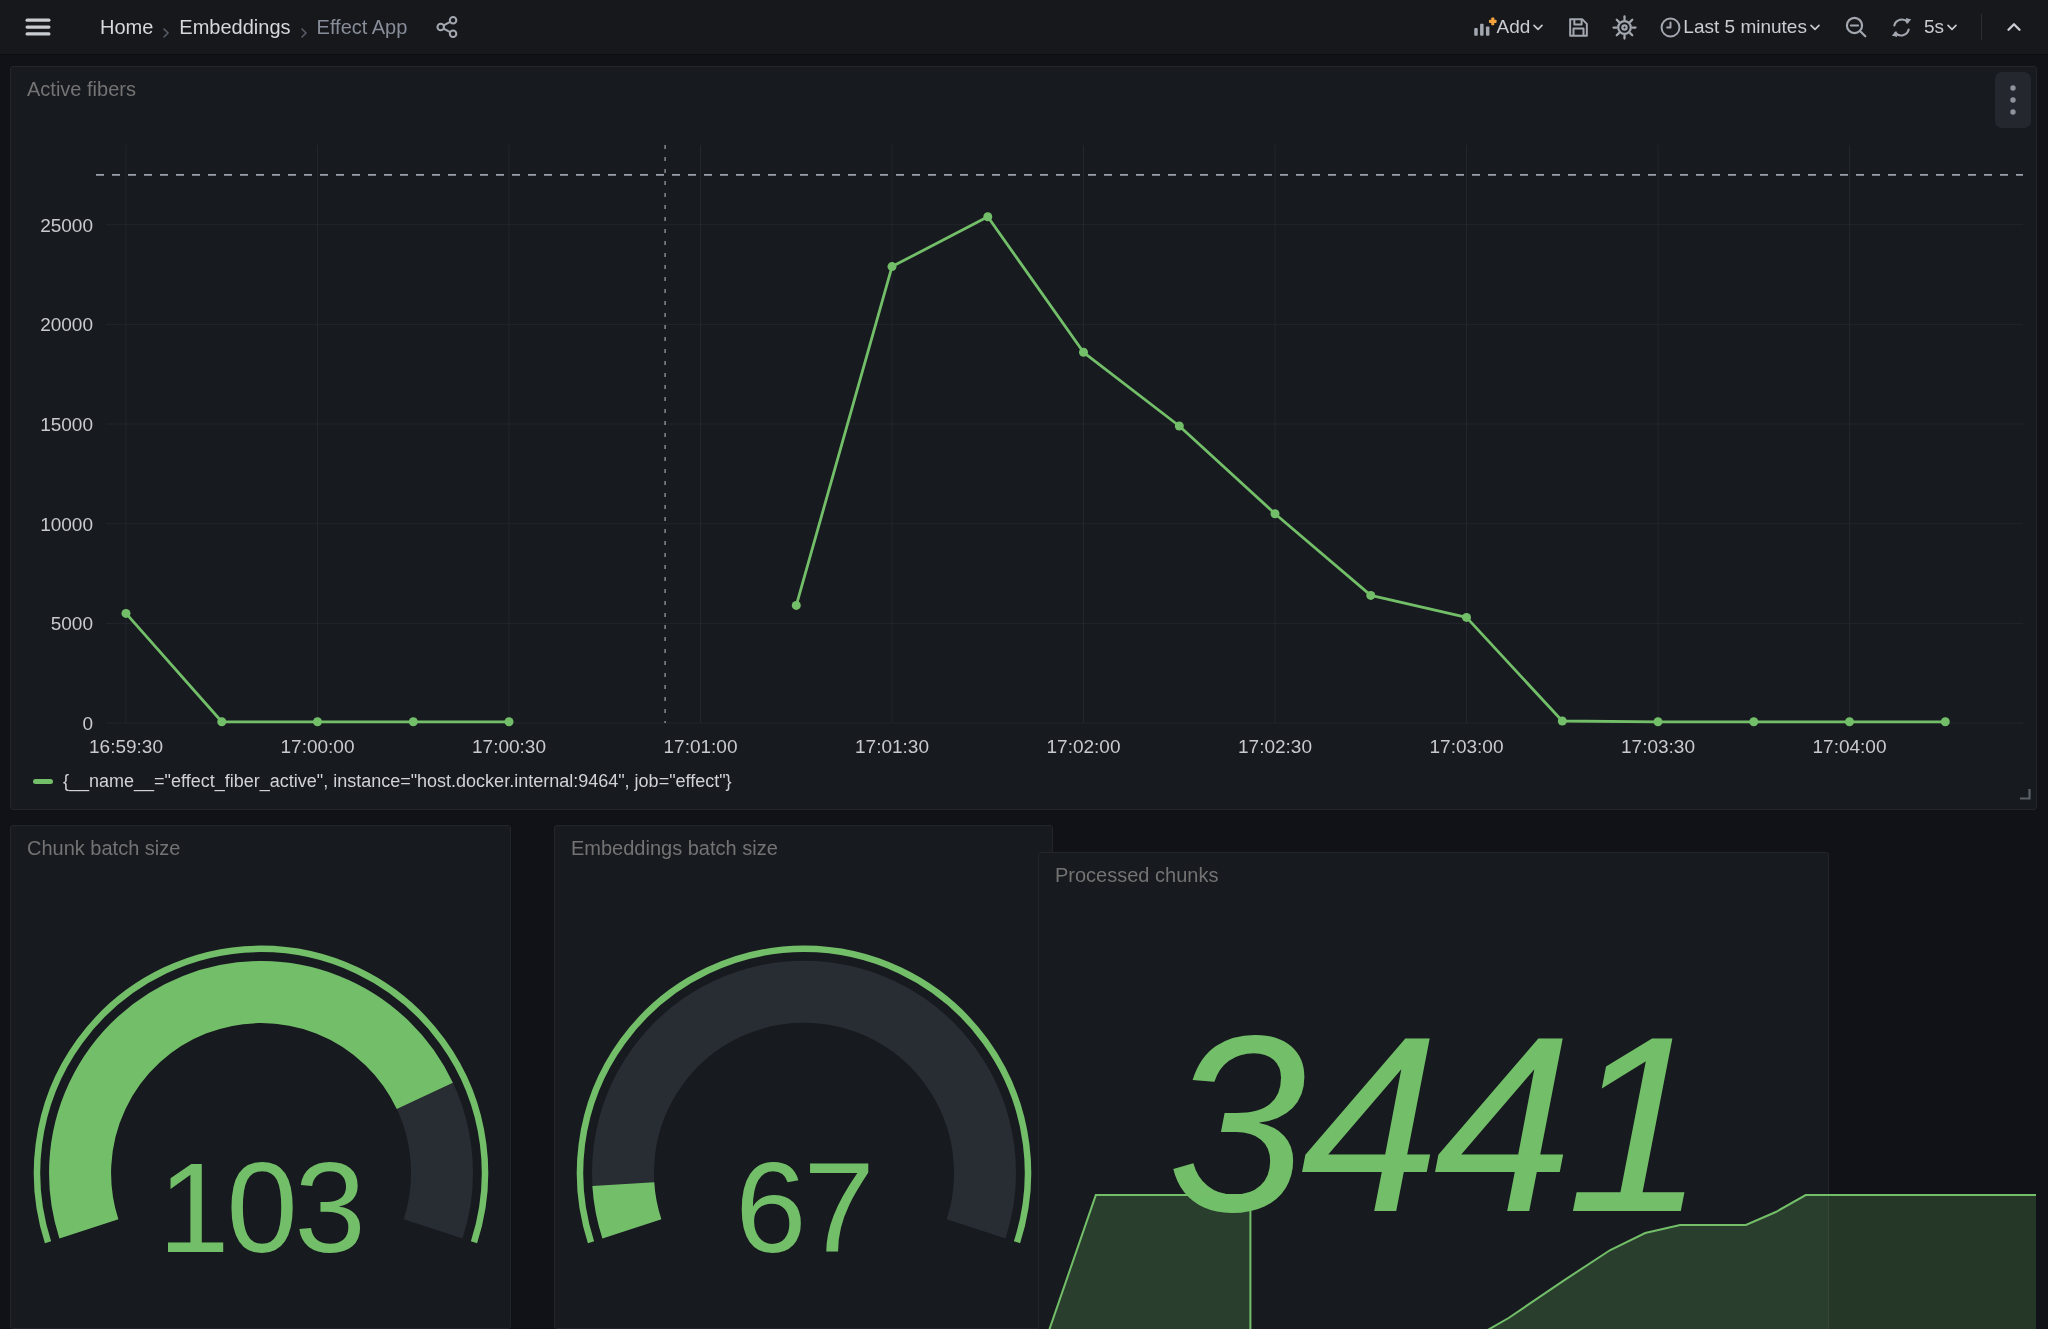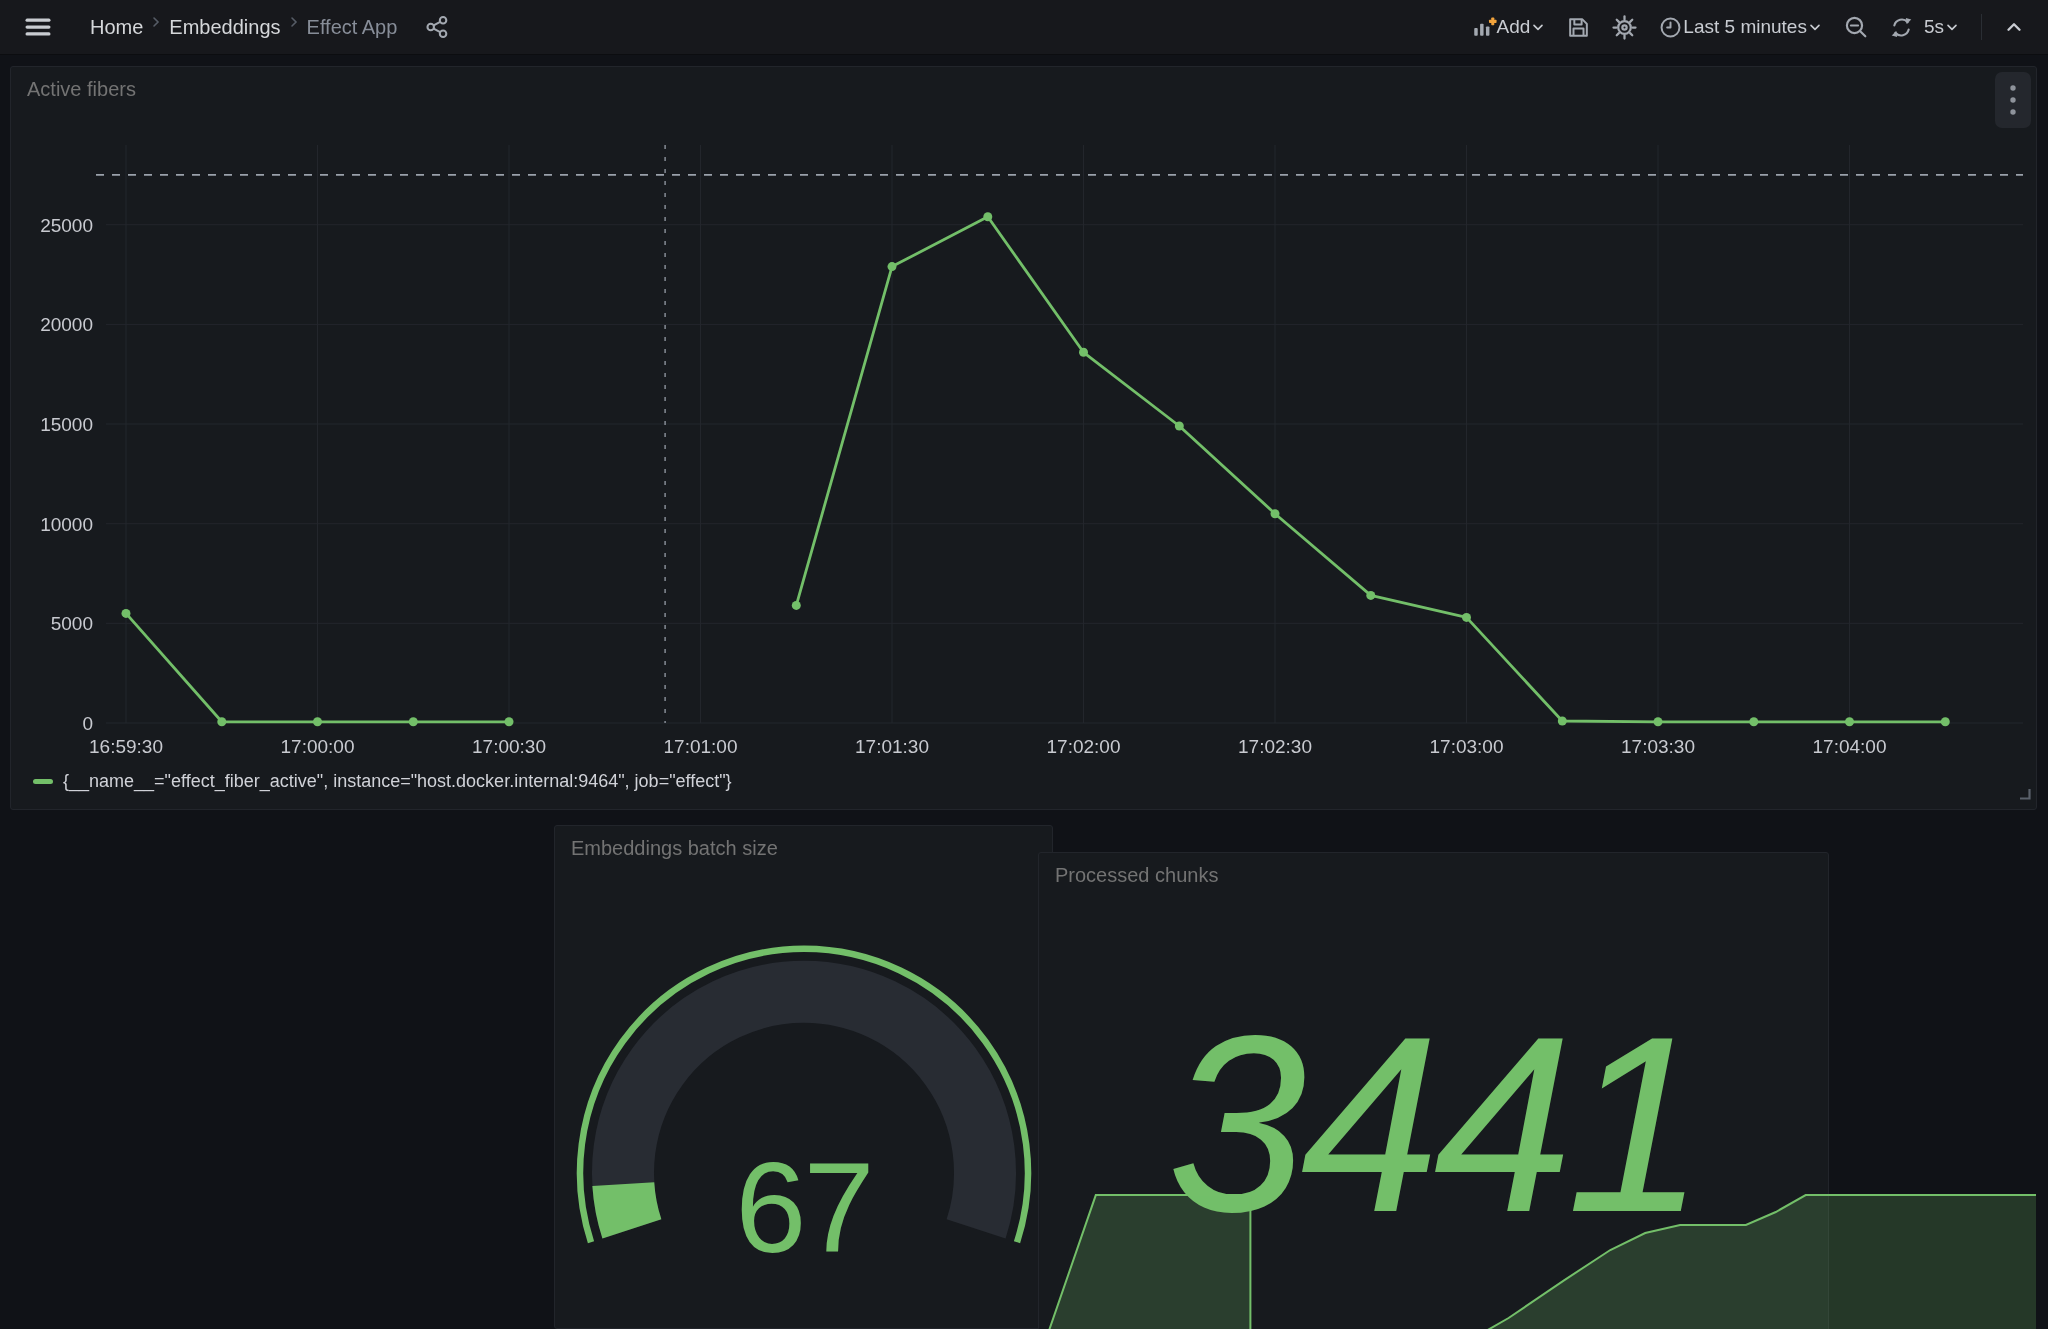--- a/index.html
+++ b/index.html
@@ -6,21 +6,21 @@
     background:#101217;font-family:"Liberation Sans",sans-serif;}
   #app{position:relative;width:2048px;height:1329px;background:#101217;}
 
   
   .navbar{position:absolute;left:0;top:0;width:100%;height:55px;background:#17181C;
     border-bottom:1px solid #0c0d10;display:flex;align-items:center;padding:0 14px;box-sizing:border-box;}
   .nav-left{display:flex;align-items:center;gap:14px;}
   .nav-right{margin-left:auto;display:flex;align-items:center;gap:2px;}
   .icon-btn{background:transparent;border:none;display:inline-flex;align-items:center;gap:0;
     padding:7px 9px;border-radius:4px;cursor:pointer;color:#C9CCD2;font-size:19px;font-family:inherit;}
-  .crumbs{display:flex;align-items:flex-start;gap:1px;font-size:20px;margin-left:10px;}
+  .crumbs{display:flex;align-items:flex-end;gap:1px;font-size:20px;margin-left:20px;}
   .crumb{color:#D5D7DA;cursor:pointer;background:none;border:none;font-size:20px;font-family:inherit;padding:2px 4px;}
   .crumb.current{color:#878D98;cursor:default;}
   .nav-divider{width:1px;height:26px;background:#2A2E34;margin:0 10px;}
 
   
   .panel{position:absolute;background:#171A1E;border:1px solid #22252B;border-radius:3px;box-sizing:border-box;}
   .panel-title{position:absolute;top:11px;left:16px;font-size:20px;font-weight:500;color:#737373;}
   .kebab-btn{position:absolute;top:5px;right:5px;width:36px;height:56px;border:none;border-radius:7px;
     background:#24272D;display:flex;align-items:center;justify-content:center;cursor:pointer;}
   #panel-ts{left:10px;top:66px;width:2027px;height:744px;}
@@ -255,20 +255,29 @@
       <span class="legend-marker"></span>
       <span class="legend-label">{__name__="effect_fiber_active", instance="host.docker.internal:9464", job="effect"}</span>
     </div>
     <div class="resize-handle">
       <svg width="15" height="15" viewBox="0 0 15 15">
           <path d="M3 12.5 H12.5 V3" stroke="#5A616B" stroke-width="2.2" fill="none"></path>
         </svg>
     </div>
   </div>
 
+  <div class="panel" id="panel-g1">
+    <div class="panel-title">Chunk batch size</div>
+    <svg class="gauge-svg" id="gauge1-svg" width="500" height="430">
+        <path d="M37.0 341.2 A224 224 0 1 1 463.0 341.2" stroke="#73BF69" stroke-width="6.5" fill="none"></path>
+        <path d="M77.9 327.9 A181 181 0 1 1 422.1 327.9" stroke="#282C33" stroke-width="62" fill="none"></path>
+        <path d="M77.9 327.9 A181 181 0 0 1 413.8 194.9" stroke="#73BF69" stroke-width="62" fill="none"></path>
+      </svg>
+    <div class="gauge-value">103</div>
+  </div>
 
   <div class="panel" id="panel-g2">
     <div class="panel-title">Embeddings batch size</div>
     <svg class="gauge-svg" id="gauge2-svg" width="500" height="430">
         <path d="M37.0 341.2 A224 224 0 1 1 463.0 341.2" stroke="#73BF69" stroke-width="6.5" fill="none"></path>
         <path d="M77.9 327.9 A181 181 0 1 1 422.1 327.9" stroke="#282C33" stroke-width="62" fill="none"></path>
         <path d="M77.9 327.9 A181 181 0 0 1 69.3 283.1" stroke="#73BF69" stroke-width="62" fill="none"></path>
       </svg>
     <div class="gauge-value">67</div>
   </div>

